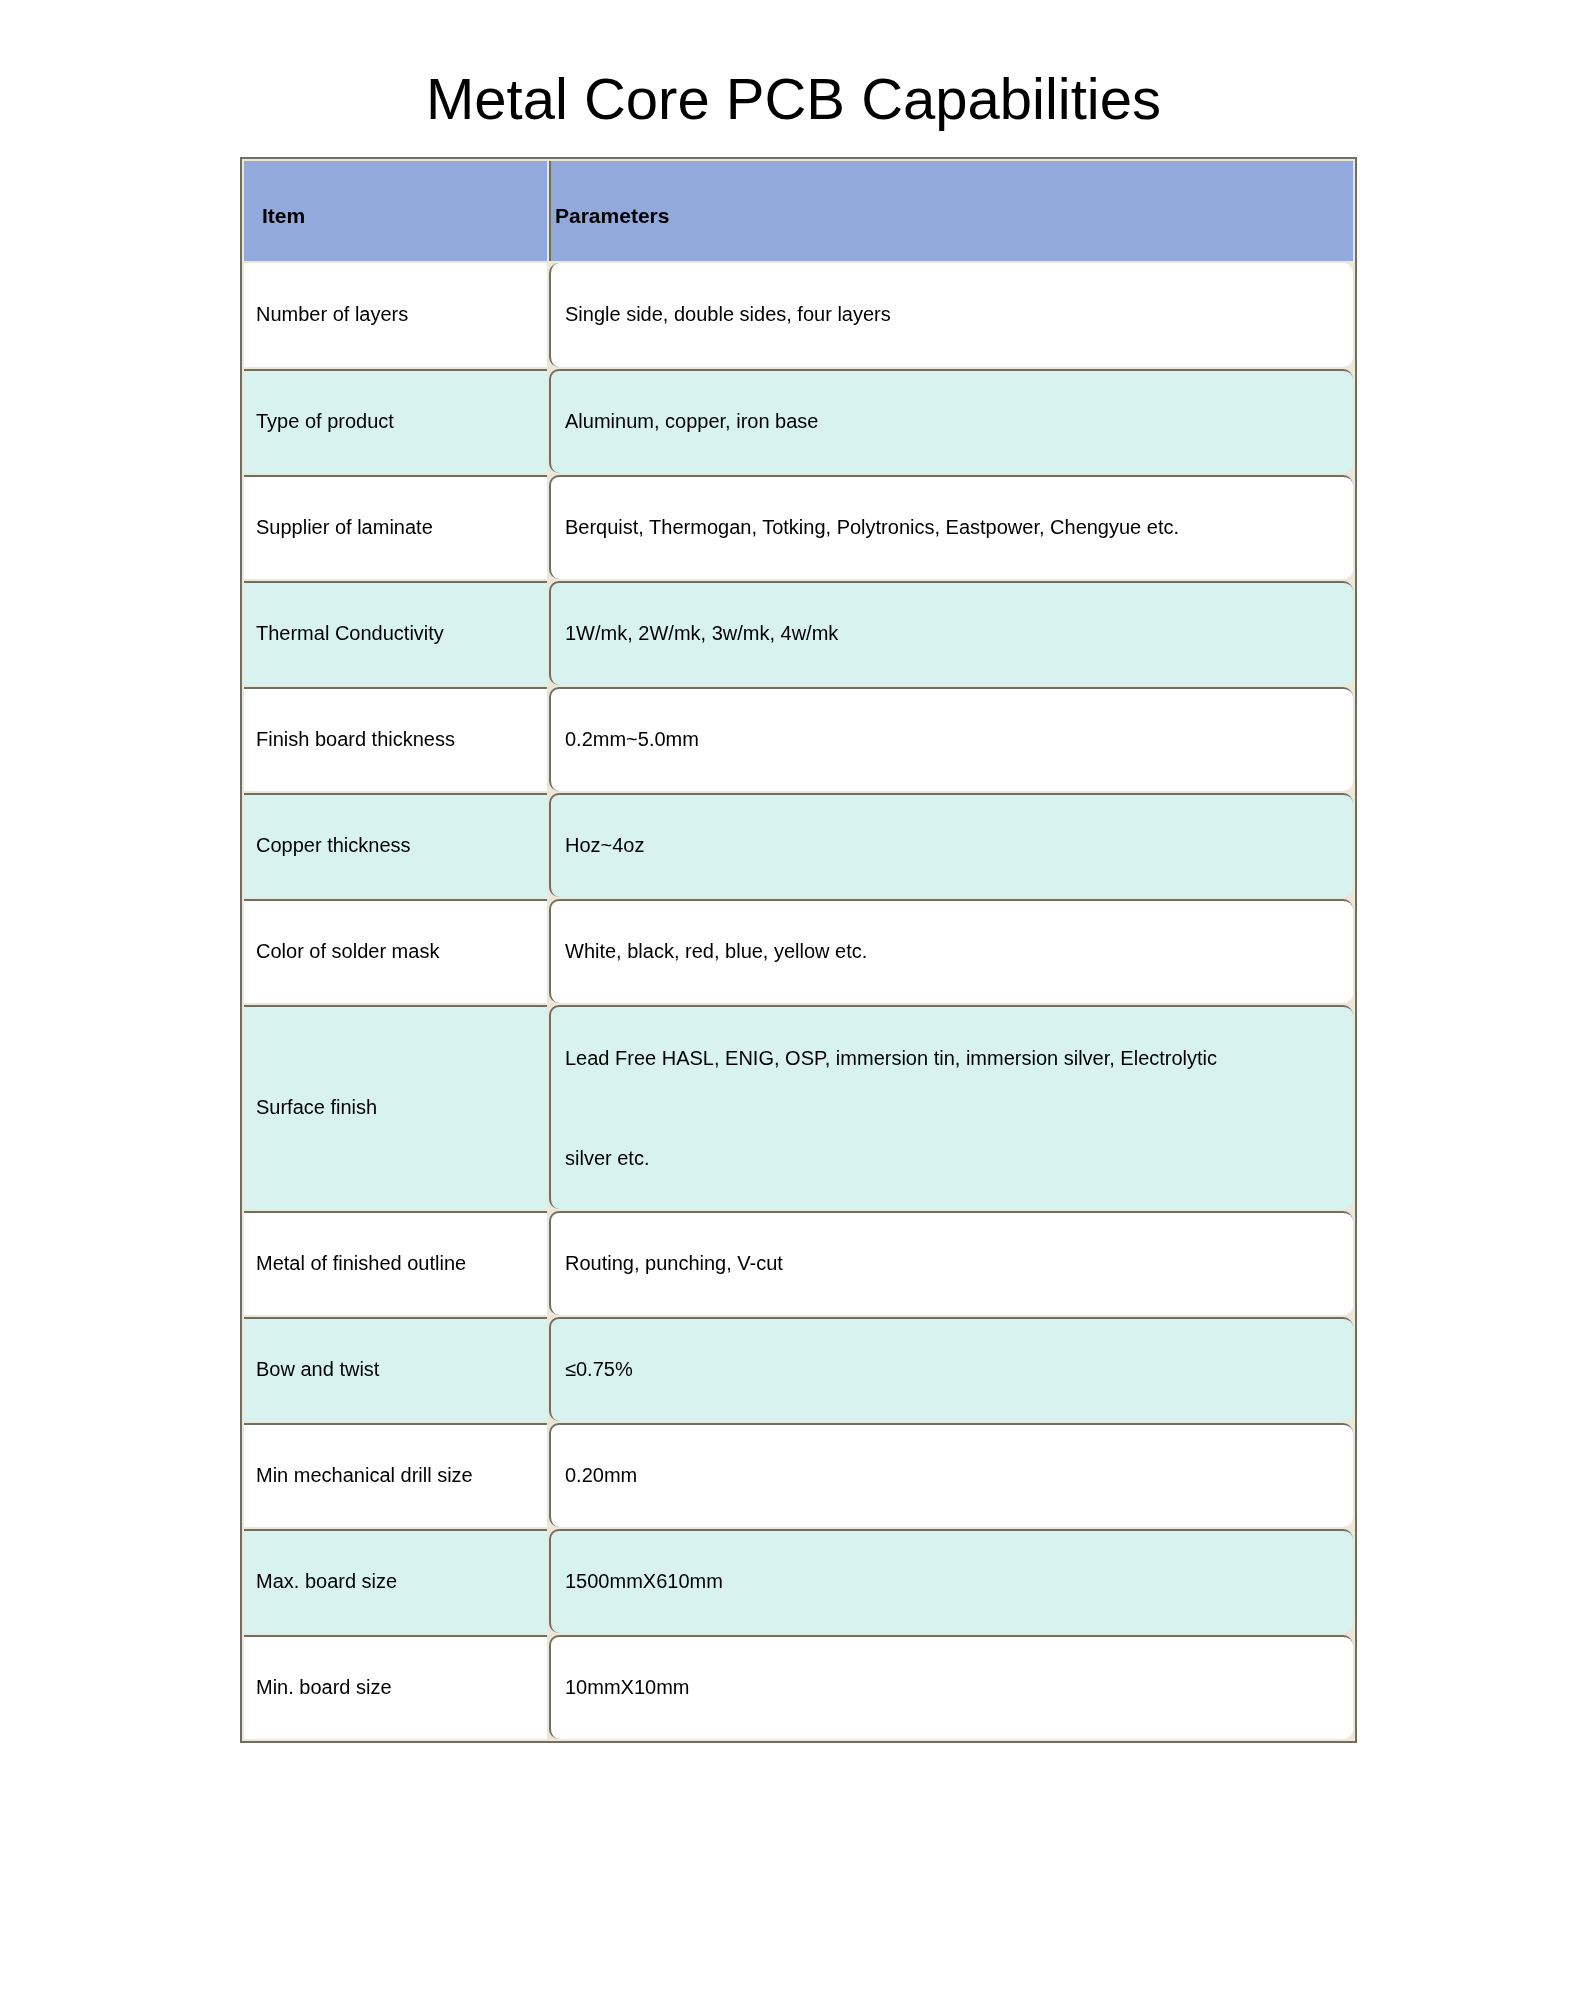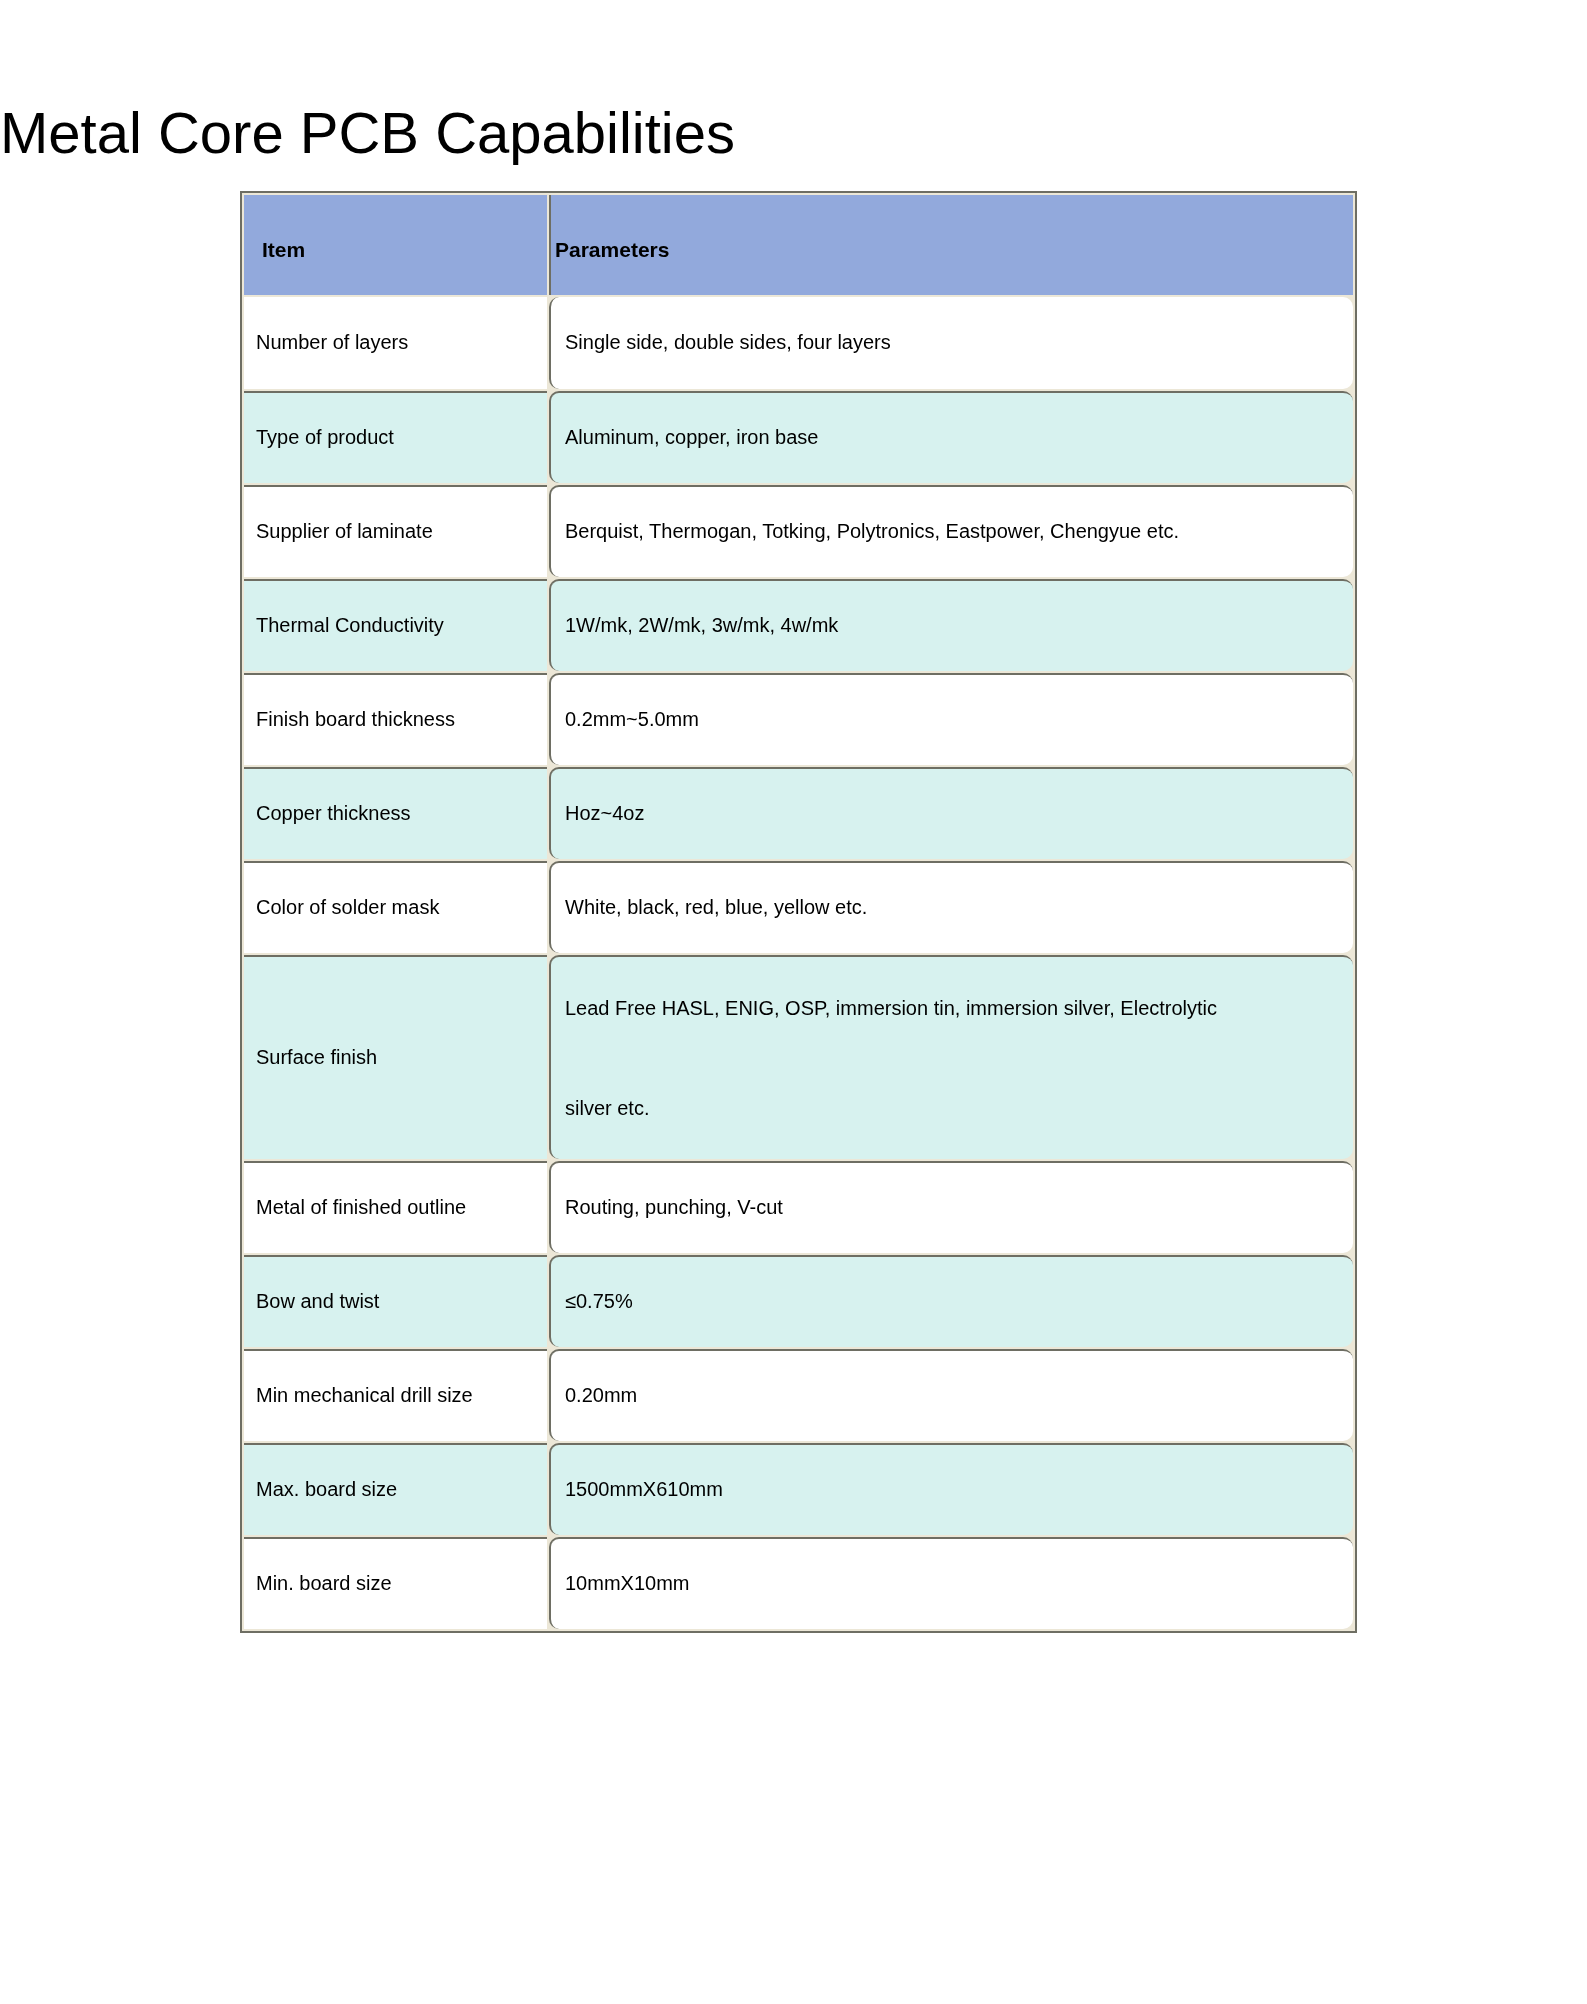--- a/index.html
+++ b/index.html
@@ -18,22 +18,23 @@
   }
   body {
     width: 1587px;
     height: 2004px;
     background: var(--page-bg);
     color: var(--text-color);
     font-family: "Liberation Sans", sans-serif;
     overflow: hidden;
   }
   .page-title {
-    margin: 0;
-    padding-top: 100px;
+    margin: 8px;
+    padding-top: 58px;
+    text-align: center;
     font-size: 58px;
     font-weight: 400;
     line-height: 1.15;
     letter-spacing: 0;
     color: var(--text-color);
   }
   table.cap-table {
     margin: 24px 0 0 240px;
     width: 1117px;
     table-layout: fixed;
@@ -59,21 +60,21 @@
     height: 100px;
     background: var(--header-bg);
     vertical-align: middle;
     text-align: left;
     font-size: 21px;
     font-weight: 700;
     padding: 10px 0 0 18px;
   }
   thead th.param-header { padding-left: 4px; }
   tbody td {
-    height: 92px;
+    height: 104px;
     vertical-align: middle;
     font-size: 20px;
     line-height: 1.25;
   }
   tbody td.item-cell  { padding-left: 12px; padding-right: 8px; }
   tbody td.value-cell { padding-left: 14px; padding-right: 4px; white-space: pre-line; border-radius: 10px; }
   tbody tr.alt td { background: var(--alt-row-bg); }
   tbody tr.tall td { height: 200px; }
   tbody tr.tall td.value-cell { line-height: 100px; }
 </style>

